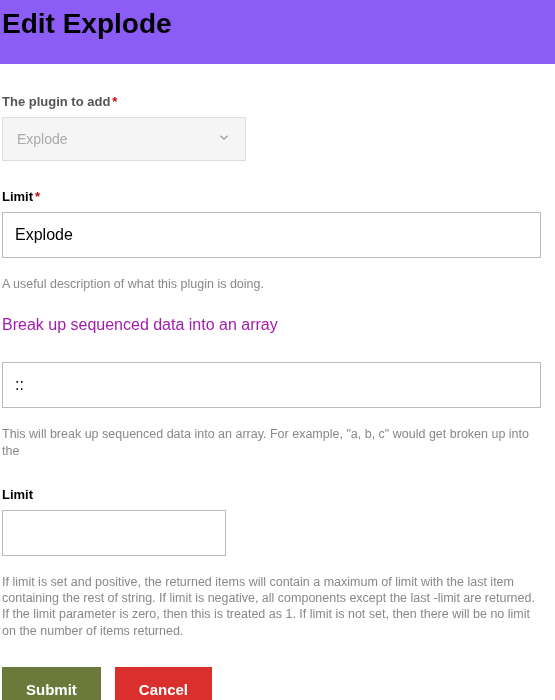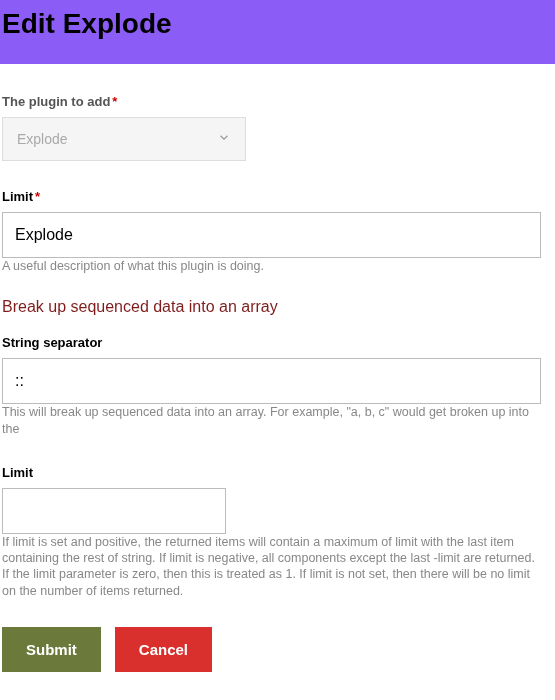--- a/index.html
+++ b/index.html
@@ -71,27 +71,27 @@
       font-size: 16px;
       color: #000;
       background: #fff;
     }
     .text-input.narrow {
       width: 224px;
     }
     .help-text {
       font-size: 12.5px;
       color: #888;
-      margin-top: 0;
+      margin-top: 18px;
       line-height: 1.3;
     }
     .description {
       font-size: 16px;
-      color: #7f1d1d;
-      margin-bottom: 19px;
+      color: #a21caf;
+      margin-bottom: 28px;
       margin-top: -4px;
     }
     .button-row {
       display: flex;
       gap: 14px;
       margin-top: 20px;
     }
     .btn {
       border: none;
       padding: 14px 24px;
@@ -134,21 +134,20 @@
     <label class="form-label strong">
       <span>Limit</span><span class="required">*</span>
     </label>
     <input type="text" class="text-input" value="Explode" style="">
     <div class="help-text">A useful description of what this plugin is doing.</div>
   </div>
 
   <div class="description">Break up sequenced data into an array</div>
 
   <div class="form-group">
-    <label class="form-label strong">String separator</label>
     <input type="text" class="text-input" value="::" style="">
     <div class="help-text">This will break up sequenced data into an array. For example, "a, b, c" would get broken up into the</div>
   </div>
 
   <div class="form-group">
     <label class="form-label strong">Limit</label>
     <input type="text" class="text-input narrow" value="" style="">
     <div class="help-text">If limit is set and positive, the returned items will contain a maximum of limit with the last item containing the rest of string. If limit is negative, all components except the last -limit are returned. If the limit parameter is zero, then this is treated as 1. If limit is not set, then there will be no limit on the number of items returned.</div>
   </div>
 

